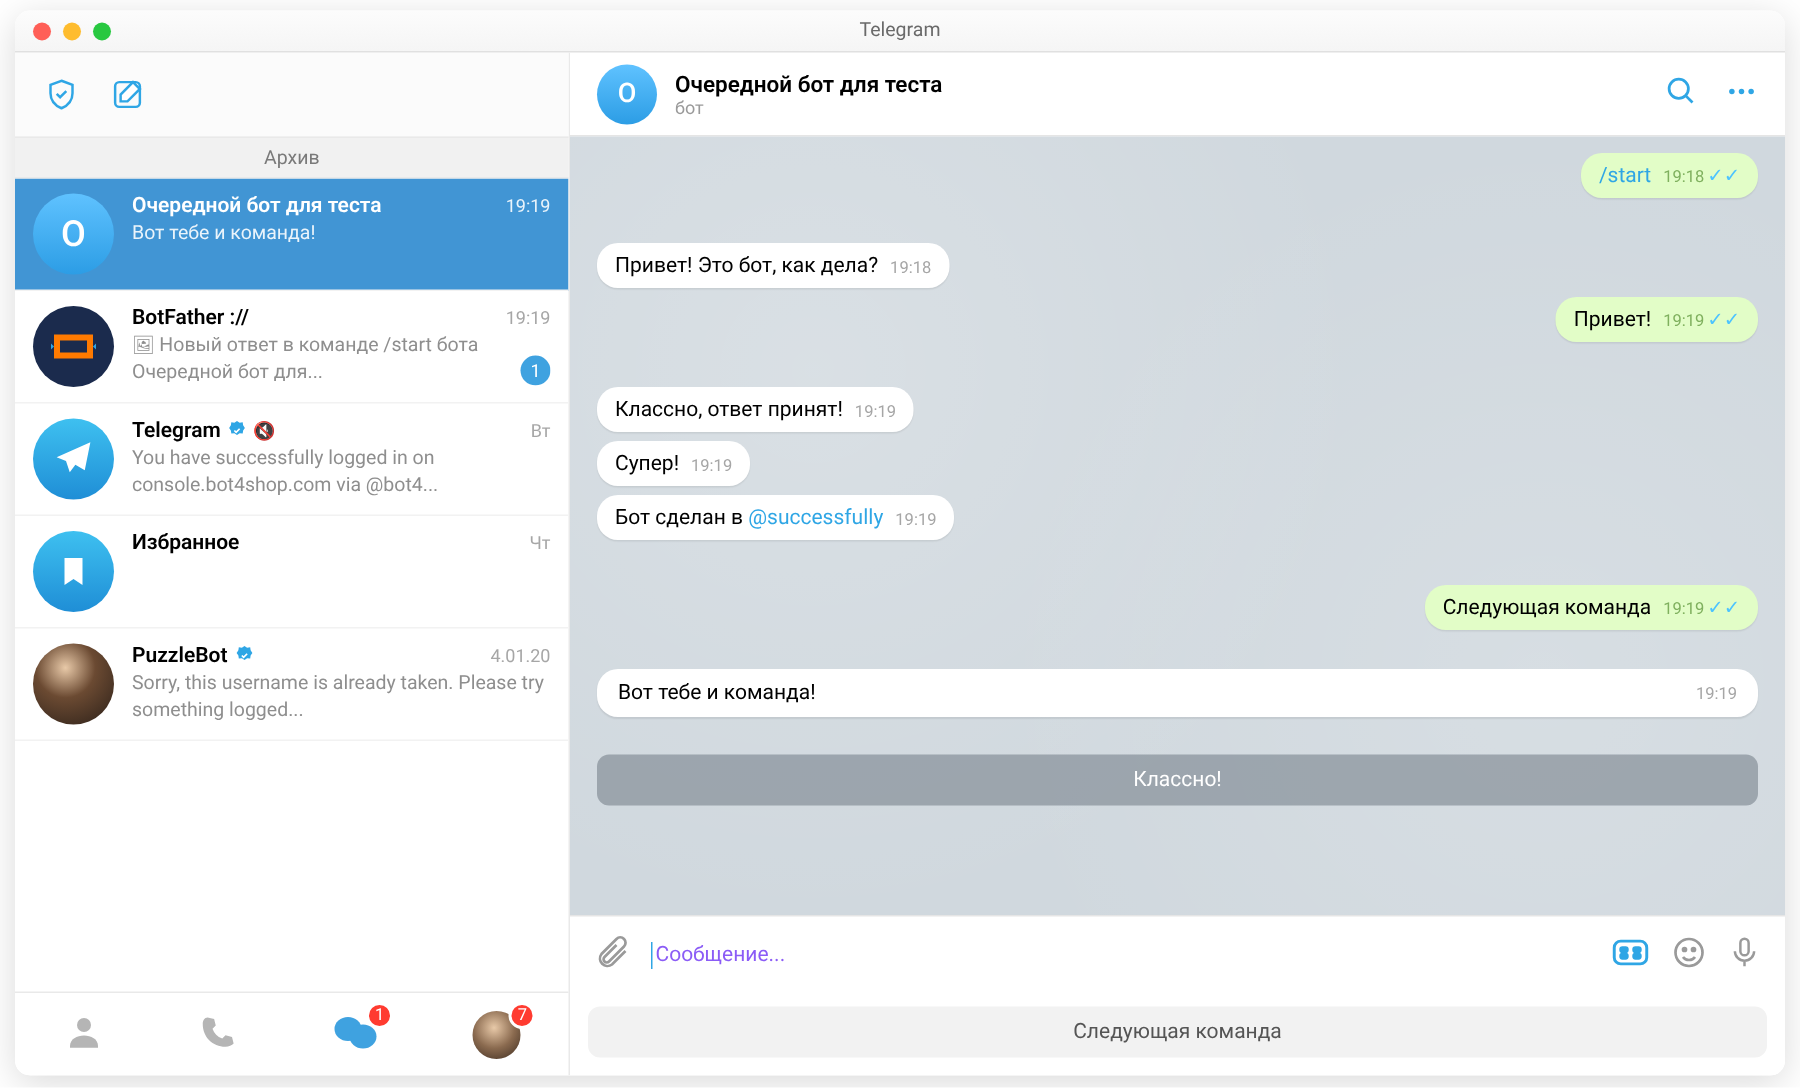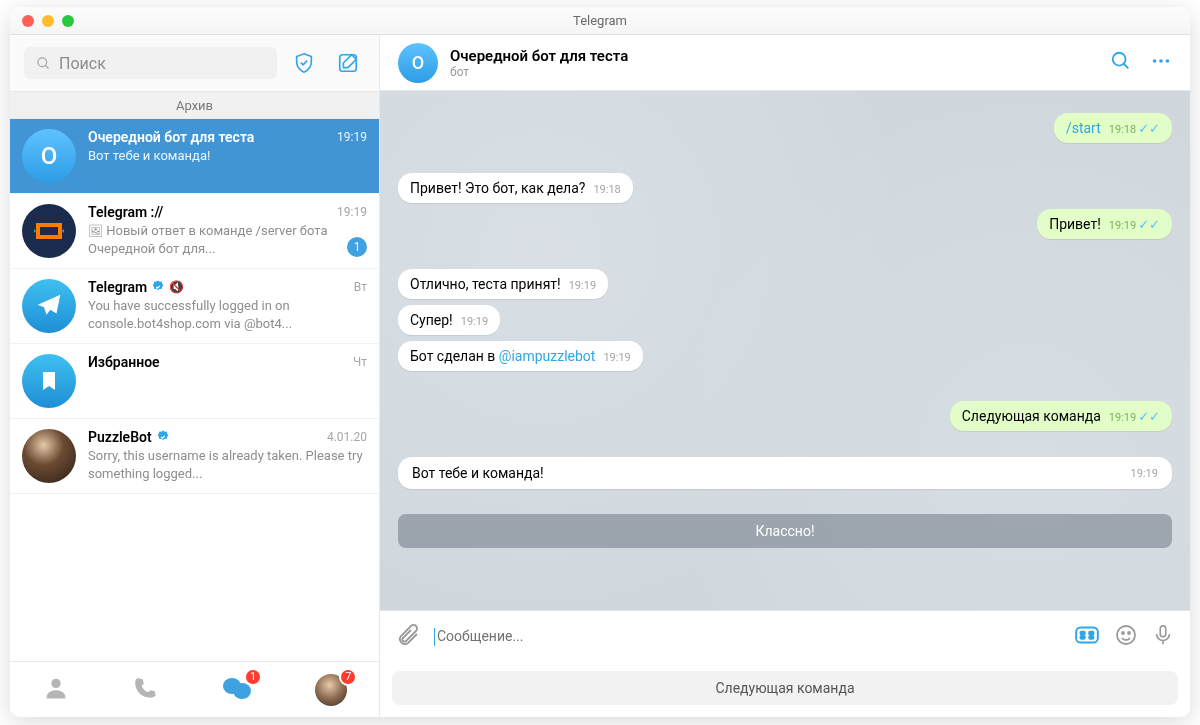--- a/index.html
+++ b/index.html
@@ -33,36 +33,36 @@
 .tab { position: relative; color: #b5b5b5; cursor: pointer; }
 .tab.active { color: #3fa2e0; }
 .tab-badge { position: absolute; top: -6px; right: -10px; background: #ff3b30; color: #fff; font-size: 11px; min-width: 18px; height: 18px; border-radius: 9px; display: flex; align-items: center; justify-content: center; border: 2px solid #fff; padding: 0 4px; }
 .content { flex: 1; display: flex; flex-direction: column; background: #fff; }
 .chat-header { height: 56px; display: flex; align-items: center; padding: 0 18px; border-bottom: 1px solid #e5e5e5; gap: 12px; }
 .ch-avatar { width: 40px; height: 40px; border-radius: 50%; background: linear-gradient(#5fc2ff,#2c9de5); color: #fff; display: flex; align-items: center; justify-content: center; font-size: 18px; font-weight: 500; }
 .ch-title { flex: 1; }
 .ch-name { font-weight: 600; font-size: 15px; }
 .ch-sub { font-size: 12px; color: #9a9a9a; }
 .ch-actions { display: flex; gap: 18px; color: #2fa6e5; }
-.messages { flex: 1; overflow-y: auto; padding: 22px 18px 12px; background: #d0d8de; background-image: radial-gradient(circle at 20% 30%, rgba(255,255,255,0.2) 0, transparent 50%), radial-gradient(circle at 80% 70%, rgba(255,255,255,0.15) 0, transparent 50%); display: flex; flex-direction: column; gap: 6px; }
+.messages { flex: 1; overflow-y: auto; padding: 11px 18px 12px; background: #d0d8de; background-image: radial-gradient(circle at 20% 30%, rgba(255,255,255,0.2) 0, transparent 50%), radial-gradient(circle at 80% 70%, rgba(255,255,255,0.15) 0, transparent 50%); display: flex; flex-direction: column; gap: 6px; }
 .msg { max-width: 70%; border-radius: 14px; padding: 7px 12px; font-size: 14px; display: flex; align-items: flex-end; gap: 8px; box-shadow: 0 1px 1px rgba(0,0,0,0.08); }
 .msg.in { background: #fff; align-self: flex-start; }
 .msg.out { background: #e2fdc7; align-self: flex-end; }
 .msg.command { color: #2fa6e5; }
 .msg-time { font-size: 11px; color: #a6a6a6; white-space: nowrap; }
 .msg.out .msg-time { color: #7fb05e; }
 .ticks { color: #4cc3ff; font-size: 13px; margin-left: 2px; }
 .link { color: #2fa6e5; }
 .kbd-row { display: flex; gap: 8px; margin-top: 4px; }
 .msg-wide { background: #fff; border-radius: 14px; padding: 8px 14px; font-size: 14px; display: flex; justify-content: space-between; align-items: center; box-shadow: 0 1px 1px rgba(0,0,0,0.08); }
 .kbd-btn { flex: 1; background: rgba(120,130,140,0.6); color: #fff; border-radius: 8px; text-align: center; padding: 9px; font-size: 14px; cursor: pointer; margin-top: 15px; }
 .inputbar { background: #fff; border-top: 1px solid #e5e5e5; }
 .inputrow { height: 52px; display: flex; align-items: center; padding: 0 16px; gap: 14px; color: #9a9a9a; }
 .msg-input { flex: 1; font-size: 14px; color: #454545; }
-.msg-input .placeholder { color: #737373; }
+.msg-input .placeholder { color: #8b5cf6; }
 .cursor { border-left: 1.5px solid #2fa6e5; height: 18px; display: inline-block; vertical-align: middle; margin-right: 2px; }
 .input-icons { display: flex; gap: 14px; align-items: center; }
 .cmdbtn { margin: 8px 12px 12px; background: #f2f2f2; border-radius: 8px; text-align: center; padding: 9px; font-size: 14px; color: #555; cursor: pointer; }
 .verified { width: 14px; height: 14px; display: inline-block; }
 .muted-icon { color: #bdbdbd; font-size: 12px; }
 .av-img { width: 54px; height: 54px; border-radius: 50%; background: #333; }
 .pic-emoji { font-size: 12px; margin-right: 3px; }
 </style>
 </head>
 <body>
@@ -73,27 +73,20 @@
       <div class="tl r"></div>
       <div class="tl y"></div>
       <div class="tl g"></div>
     </div>
     <div class="title">Telegram</div>
   </div>
 
   <div class="main">
     <div class="sidebar">
       <div class="topbar">
-        <div class="search">
-          <svg width="15" height="15" viewBox="0 0 24 24" fill="none" stroke="#a6a6a6" stroke-width="2">
-              <circle cx="10" cy="10" r="7"></circle>
-              <line x1="20" y1="20" x2="15" y2="15"></line>
-            </svg>
-          <span>Поиск</span>
-        </div>
         <div class="iconbtn">
           <svg width="22" height="22" viewBox="0 0 24 24" fill="none" stroke="currentColor" stroke-width="1.8">
               <path d="M12 2l8 3v6c0 5-3.5 9-8 11-4.5-2-8-6-8-11V5l8-3z"></path>
               <path d="M8.5 11.5l2.5 2.5 4.5-4.5"></path>
             </svg>
         </div>
         <div class="iconbtn">
           <svg width="22" height="22" viewBox="0 0 24 24" fill="none" stroke="currentColor" stroke-width="1.8">
               <rect x="3" y="3" width="18" height="18" rx="3"></rect>
               <path d="M16 3l5 5-9 9H7v-5l9-9z" fill="#fff"></path>
@@ -123,25 +116,25 @@
           <div class="avatar" style="background:#1b2b4d">
             <svg width="30" height="24" viewBox="0 0 30 24">
                 <rect x="2" y="4" width="26" height="16" fill="#ff7a00"></rect>
                 <rect x="6" y="8" width="18" height="8" fill="#1b2b4d"></rect>
                 <polygon points="2,12 0,10 0,14" fill="#2fa6e5"></polygon>
                 <polygon points="28,12 30,10 30,14" fill="#2fa6e5"></polygon>
               </svg>
           </div>
           <div class="chat-body">
             <div class="chat-row1">
-                <div class="chat-name">Telegram ://</div>
+                <div class="chat-name">BotFather ://</div>
                 <div class="time">19:19</div>
               </div>
             <div class="preview">
-              <span class="preview-text"><span class="pic-emoji">🖼</span><span>Новый ответ в команде /server бота Очередной бот для...</span></span>
+              <span class="preview-text"><span class="pic-emoji">🖼</span><span>Новый ответ в команде /start бота Очередной бот для...</span></span>
               <span class="badge">1</span>
             </div>
           </div>
         </div>
 
         <div class="chat-item">
           <div class="avatar" style="background:linear-gradient(#3ec0f0,#1f8ed6)">
             <svg width="30" height="30" viewBox="0 0 24 24" fill="#fff">
                 <path d="M21 3L3 11l5 2 2 6 3-4 5 3 3-15z"></path>
               </svg>
@@ -257,29 +250,29 @@
         <div class="msg in">
             <span>Привет! Это бот, как дела?</span>
             <span class="msg-time">19:18</span>
           </div>
         <div class="msg out" style="align-self:flex-end">
             <span>Привет!</span>
             <span class="msg-time"><span>19:19</span><span class="ticks">✓✓</span></span>
           </div>
         <div style="height:18px"></div>
         <div class="msg in">
-            <span>Отлично, теста принят!</span>
+            <span>Классно, ответ принят!</span>
             <span class="msg-time">19:19</span>
           </div>
         <div class="msg in">
             <span>Супер!</span>
             <span class="msg-time">19:19</span>
           </div>
         <div class="msg in">
-            <span><span>Бот сделан в </span><span class="link">@iampuzzlebot</span></span>
+            <span><span>Бот сделан в </span><span class="link">@successfully</span></span>
             <span class="msg-time">19:19</span>
           </div>
         <div style="height:18px"></div>
         <div class="msg out">
             <span>Следующая команда</span>
             <span class="msg-time"><span>19:19</span><span class="ticks">✓✓</span></span>
           </div>
         <div style="height:14px"></div>
         <div class="msg-wide">
             <span>Вот тебе и команда!</span>

